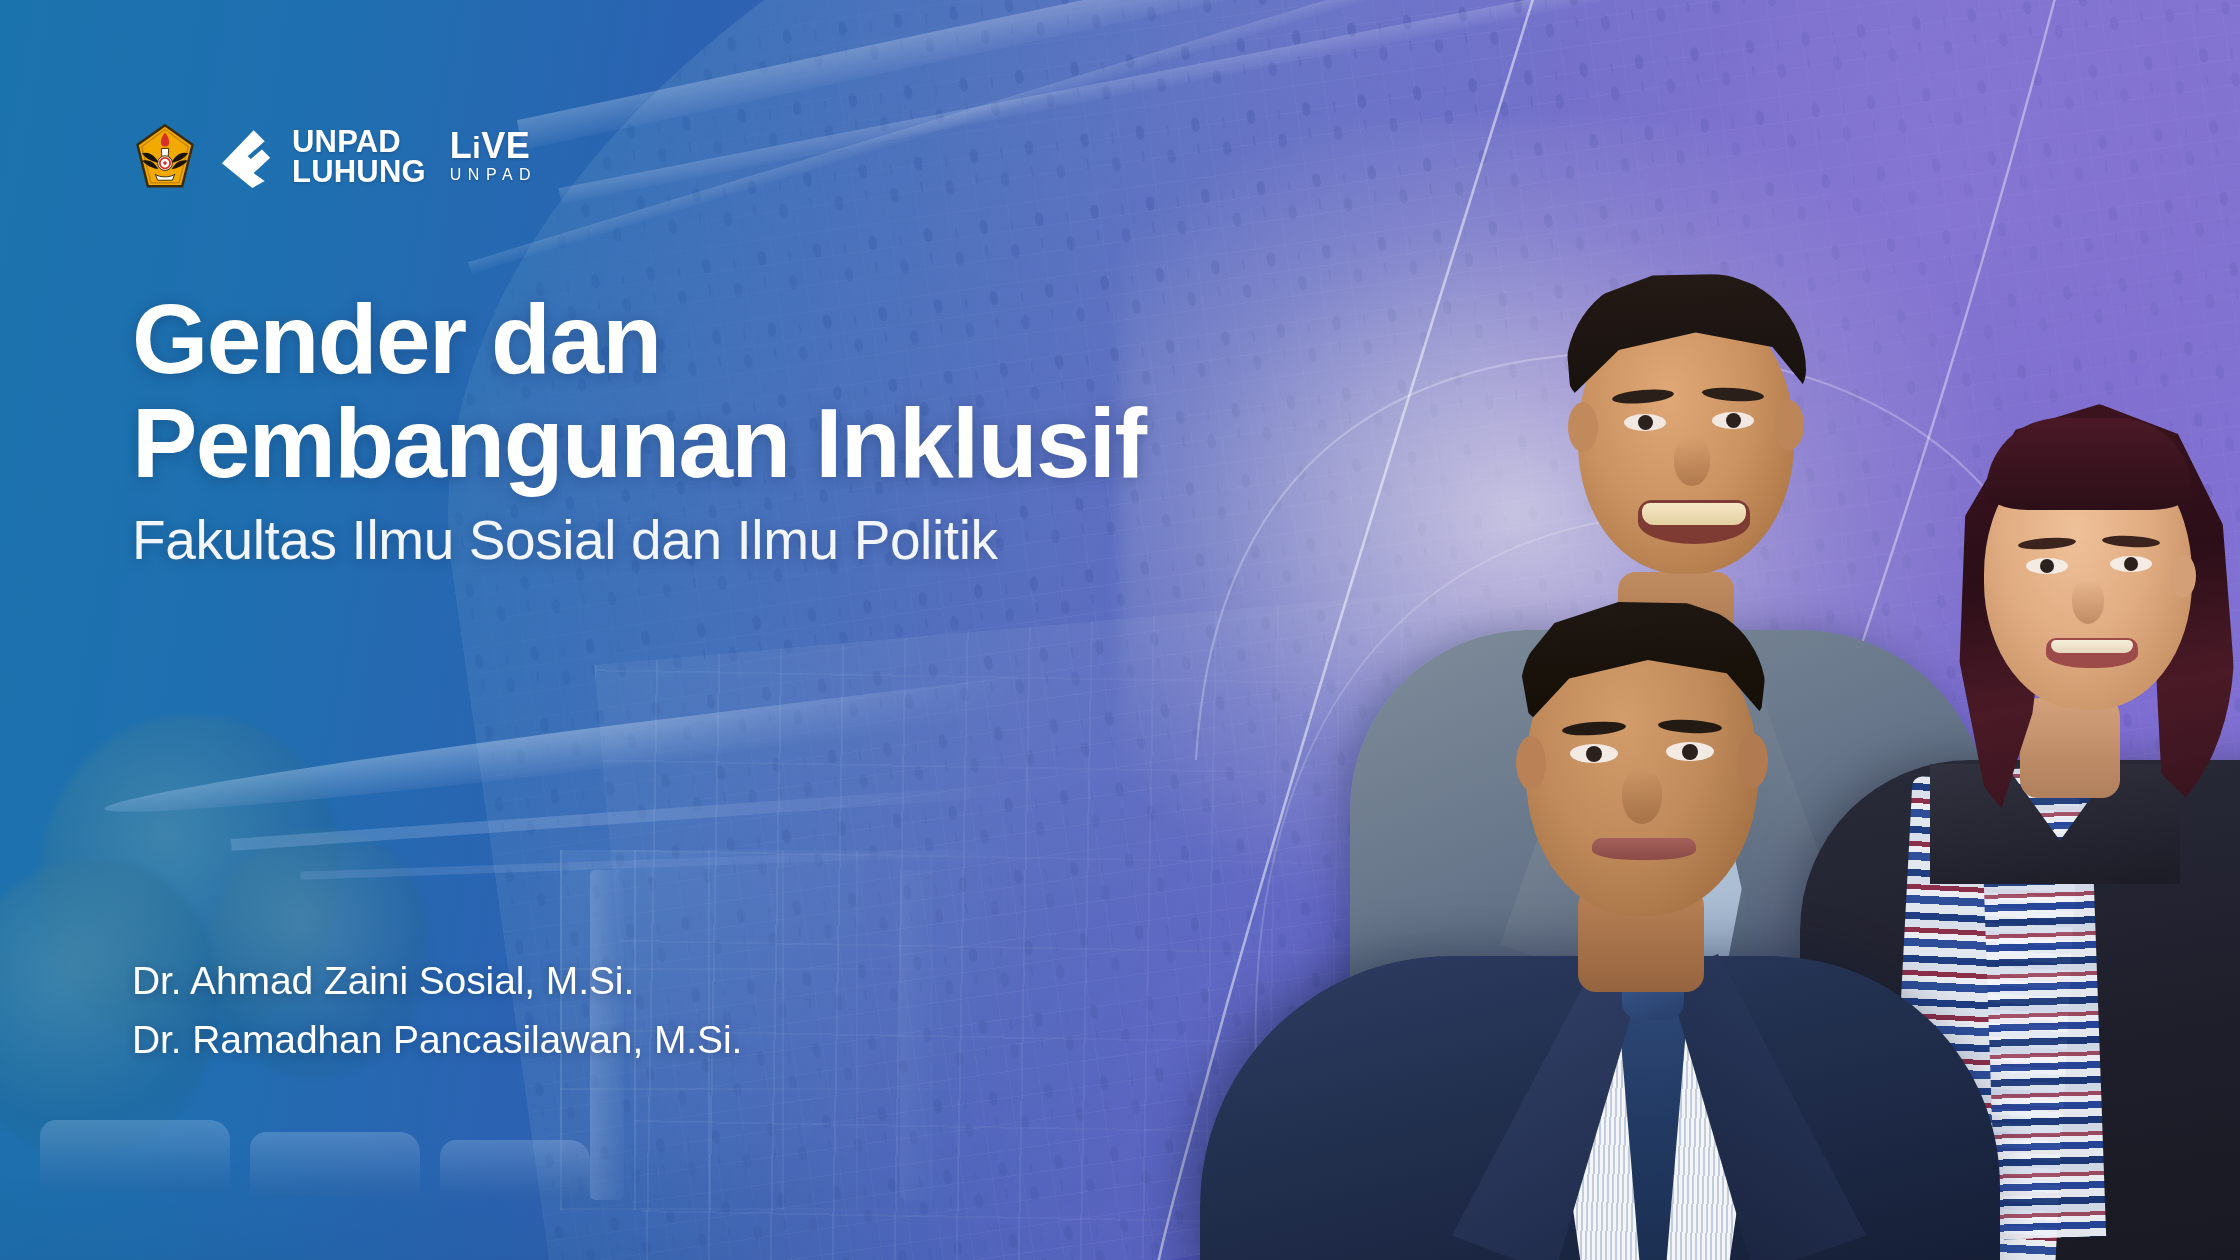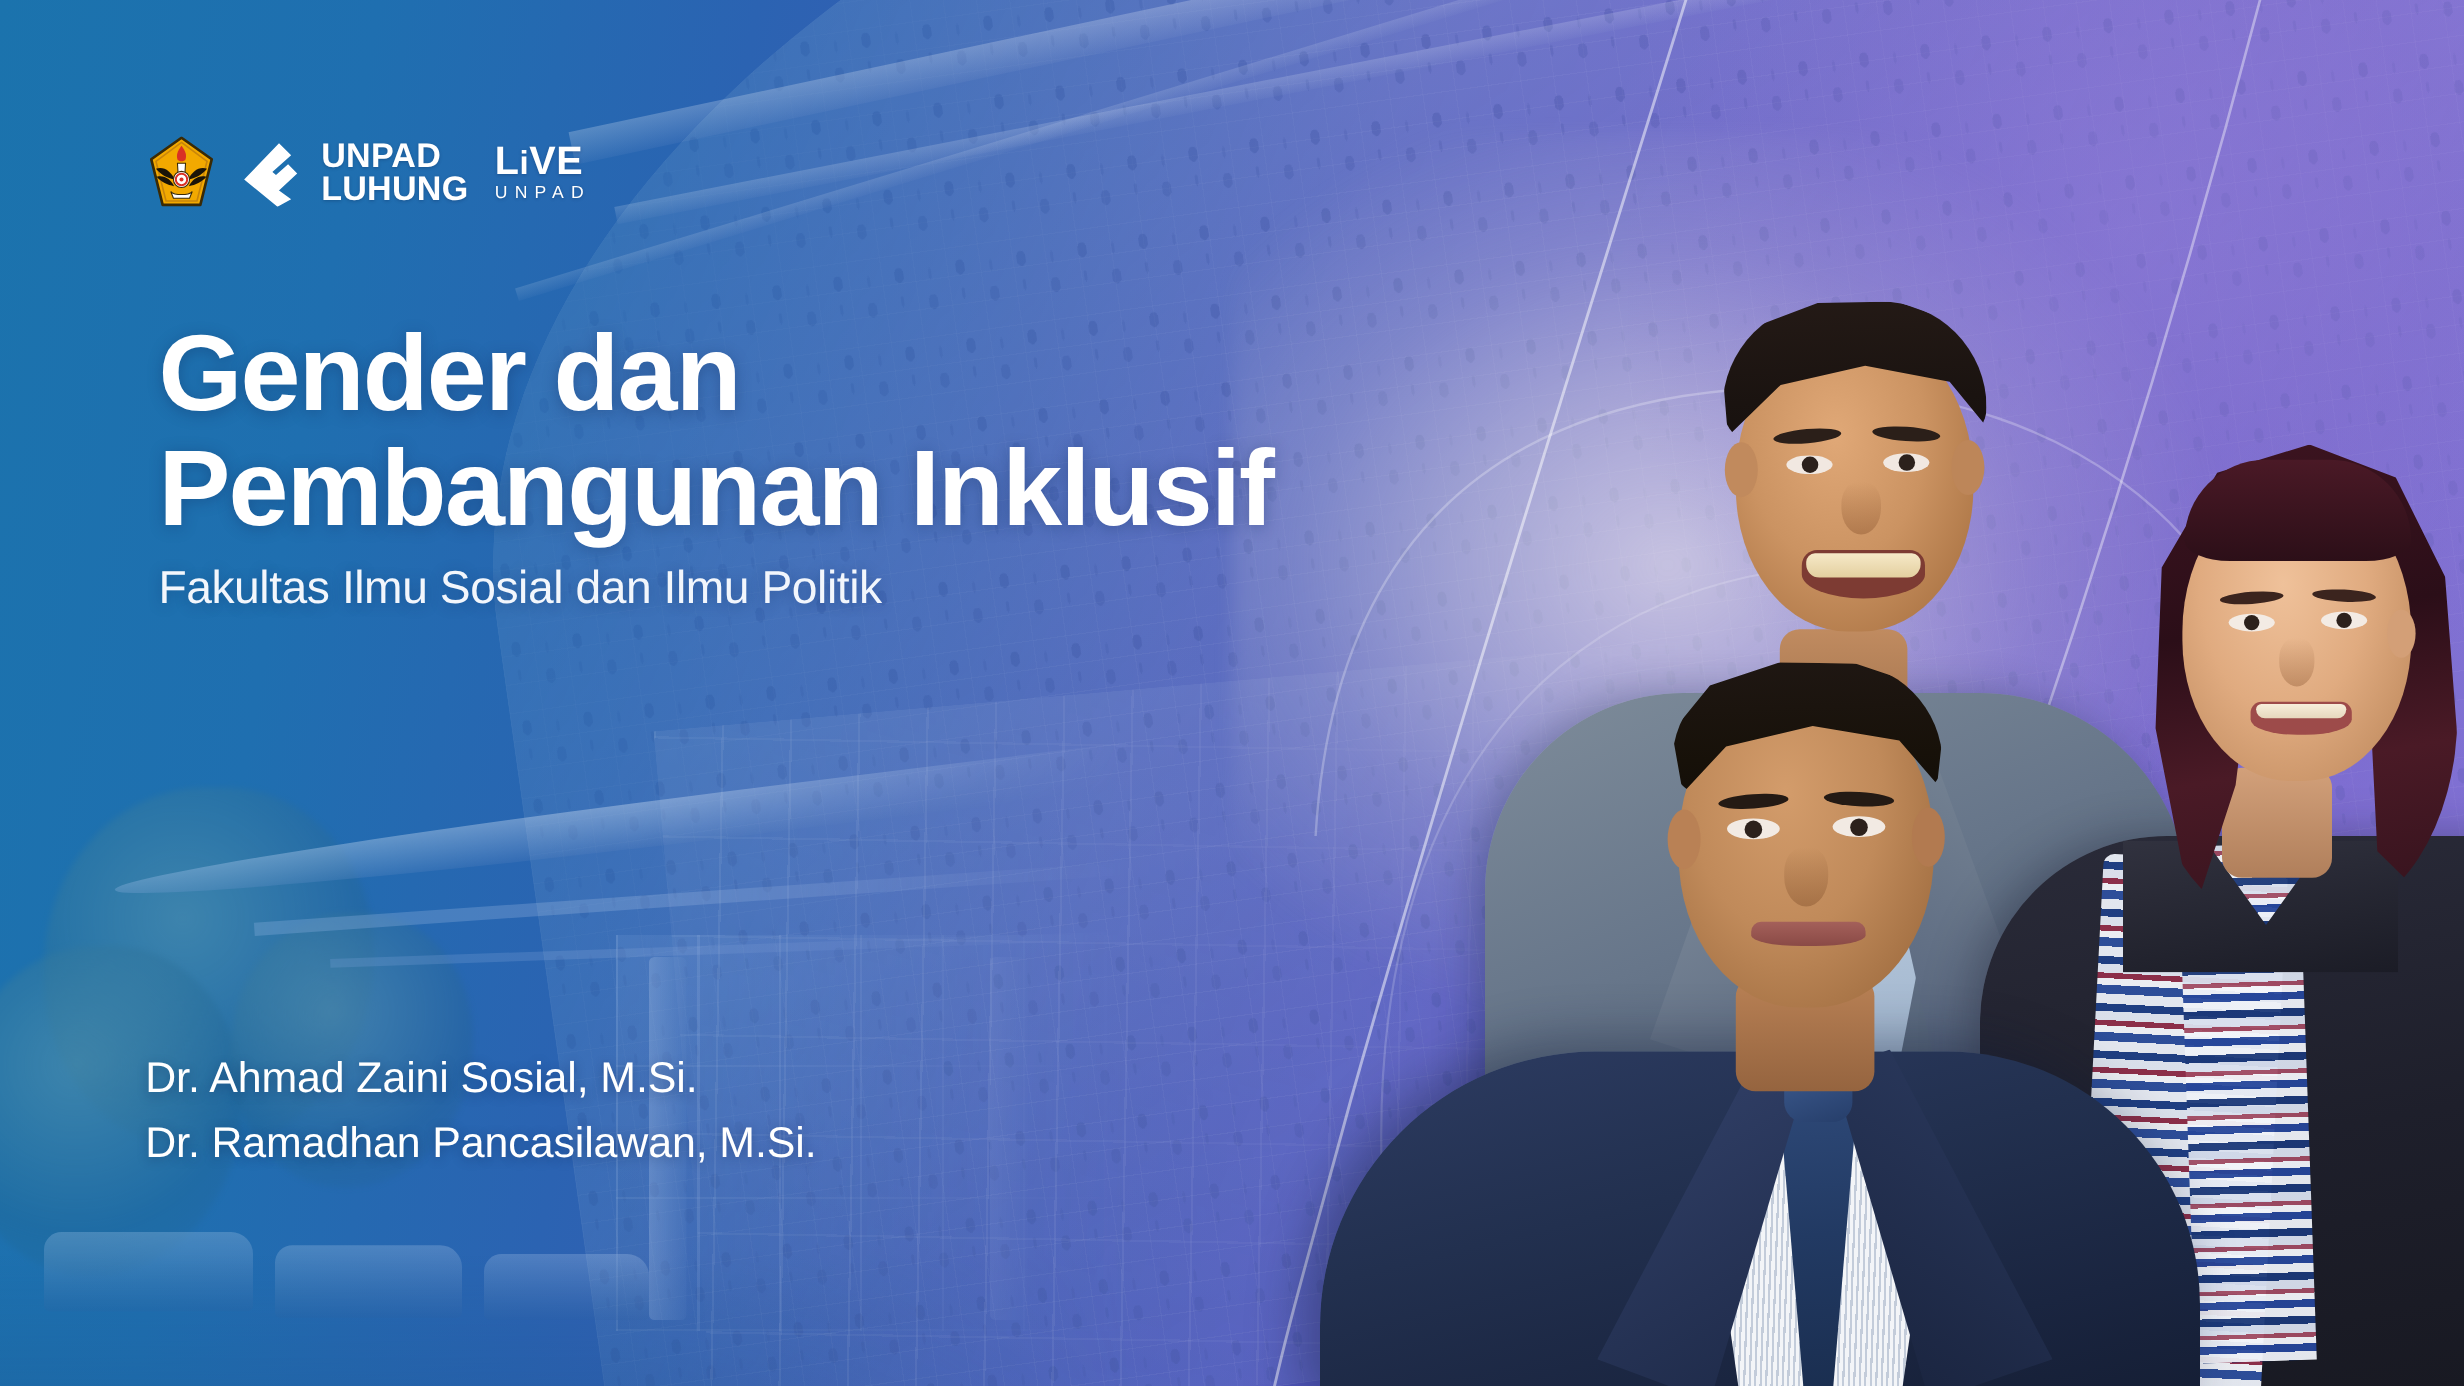--- a/index.html
+++ b/index.html
@@ -212,35 +212,35 @@
     text-shadow:0 1px 3px rgba(10,30,70,.30);
   }
   .live-main .lc-i { font-size:30px; }
   .live-sub {
     color:#fff; font-size:16px; font-weight:400;
     letter-spacing:6.5px; line-height:1.2; margin-top:3px;
     text-shadow:0 1px 3px rgba(10,30,70,.30);
   }
 
   
-  .title-wrap { position:absolute; left:144px; top:288px; z-index:30; width:1330px; }
+  .title-wrap { position:absolute; left:132px; top:288px; z-index:30; width:1330px; }
   .title-line {
     display:block;
     color:#ffffff;
     font-weight:bold;
     font-size:98px;
     line-height:1.06;
     letter-spacing:-1.6px;
     text-shadow:0 2px 14px rgba(16,40,92,.34);
   }
   .subtitle {
     display:block; margin-top:14px;
     color:#f2f6fc;
     font-weight:300;
-    font-size:42px;
+    font-size:55px;
     line-height:1.12;
     letter-spacing:-.4px;
     text-shadow:0 2px 12px rgba(16,40,92,.34);
   }
 
   .speakers { position:absolute; left:132px; top:952px; z-index:30; }
   .speaker {
     display:block;
     color:#ffffff;
     font-weight:400;

